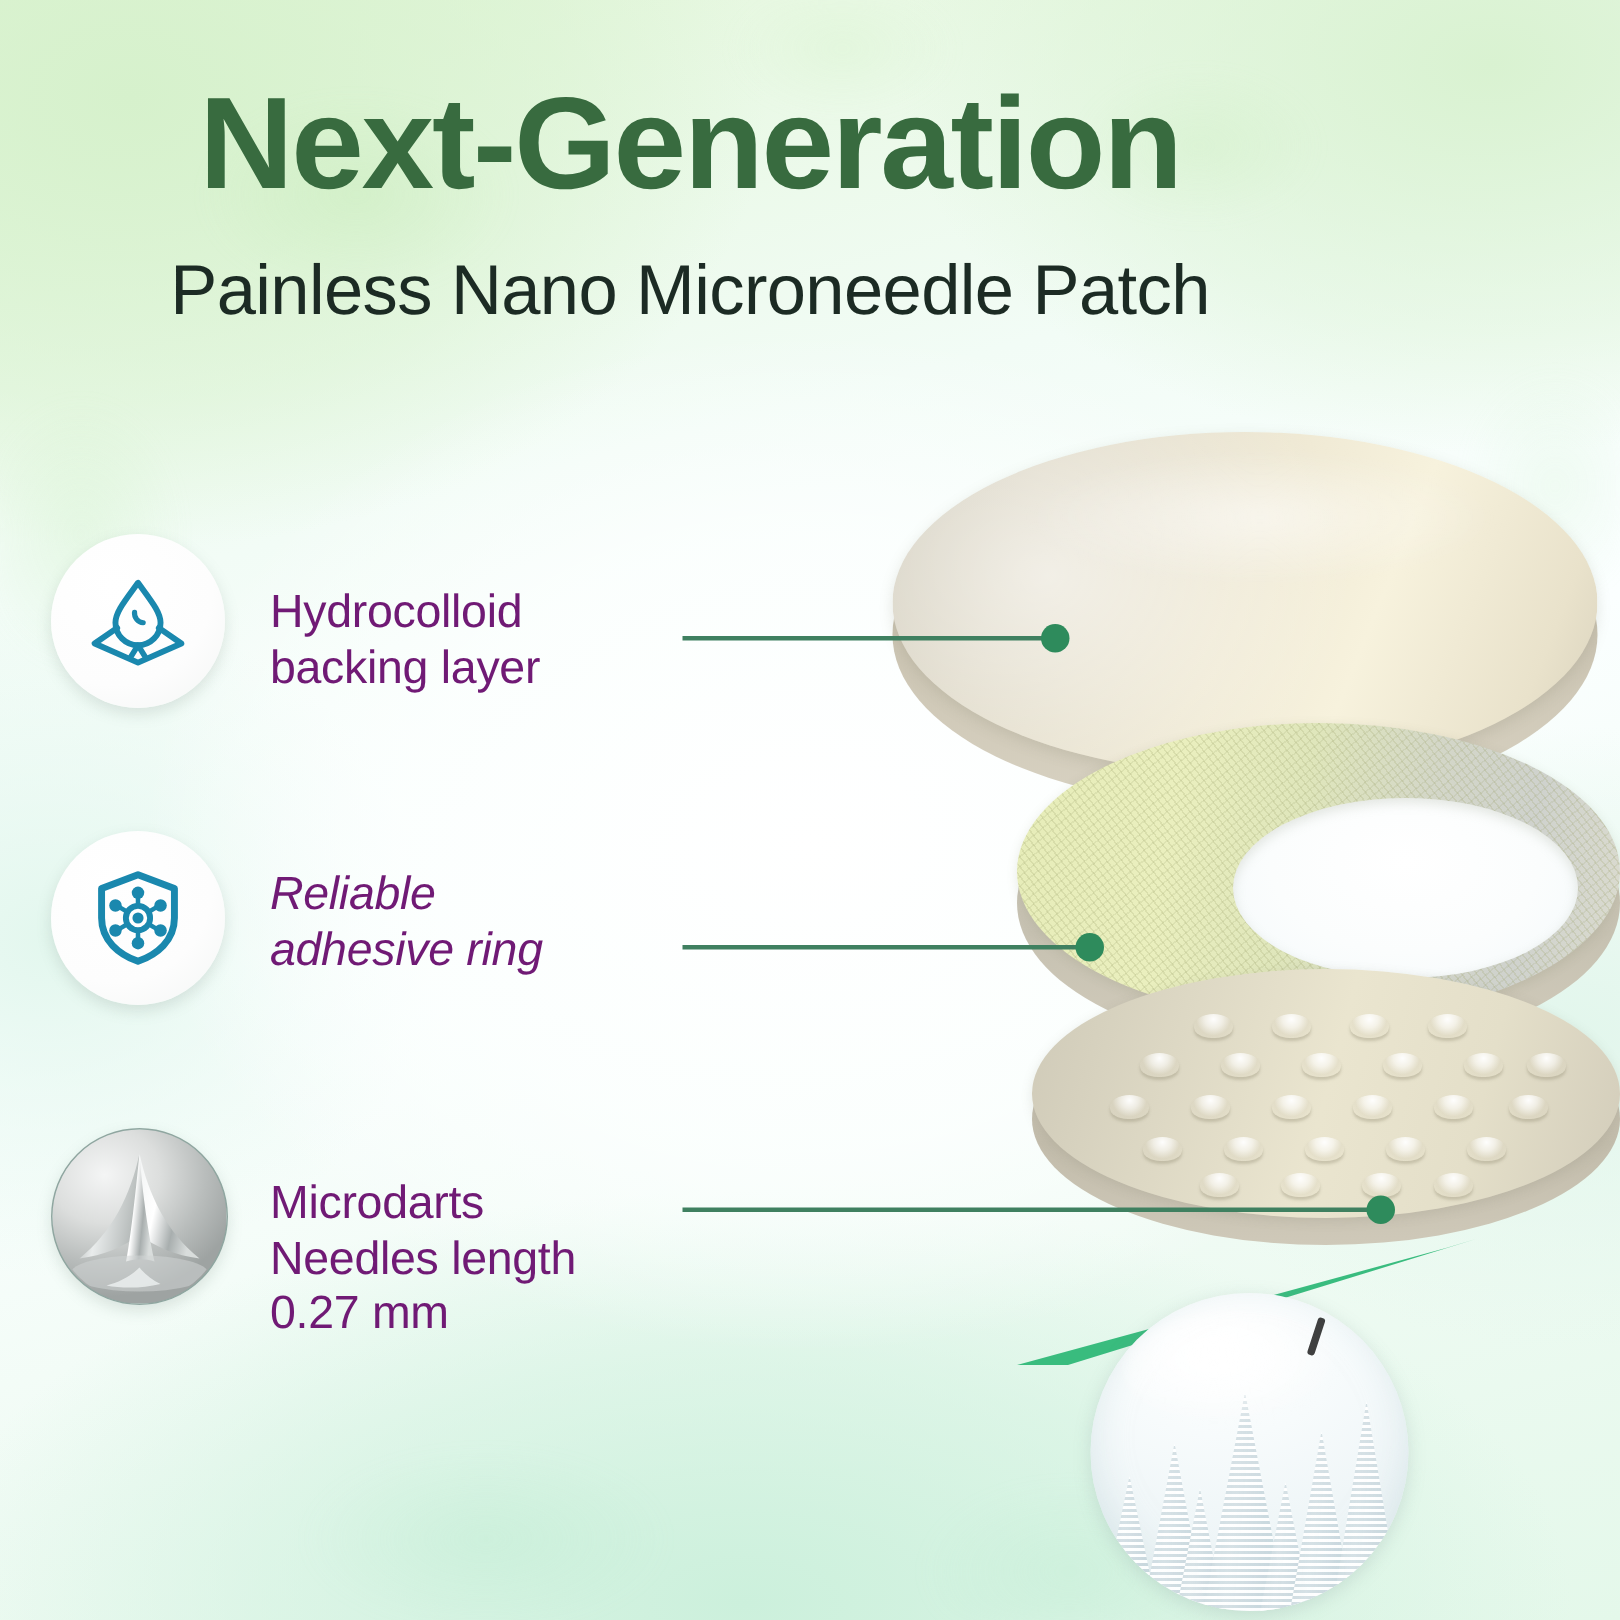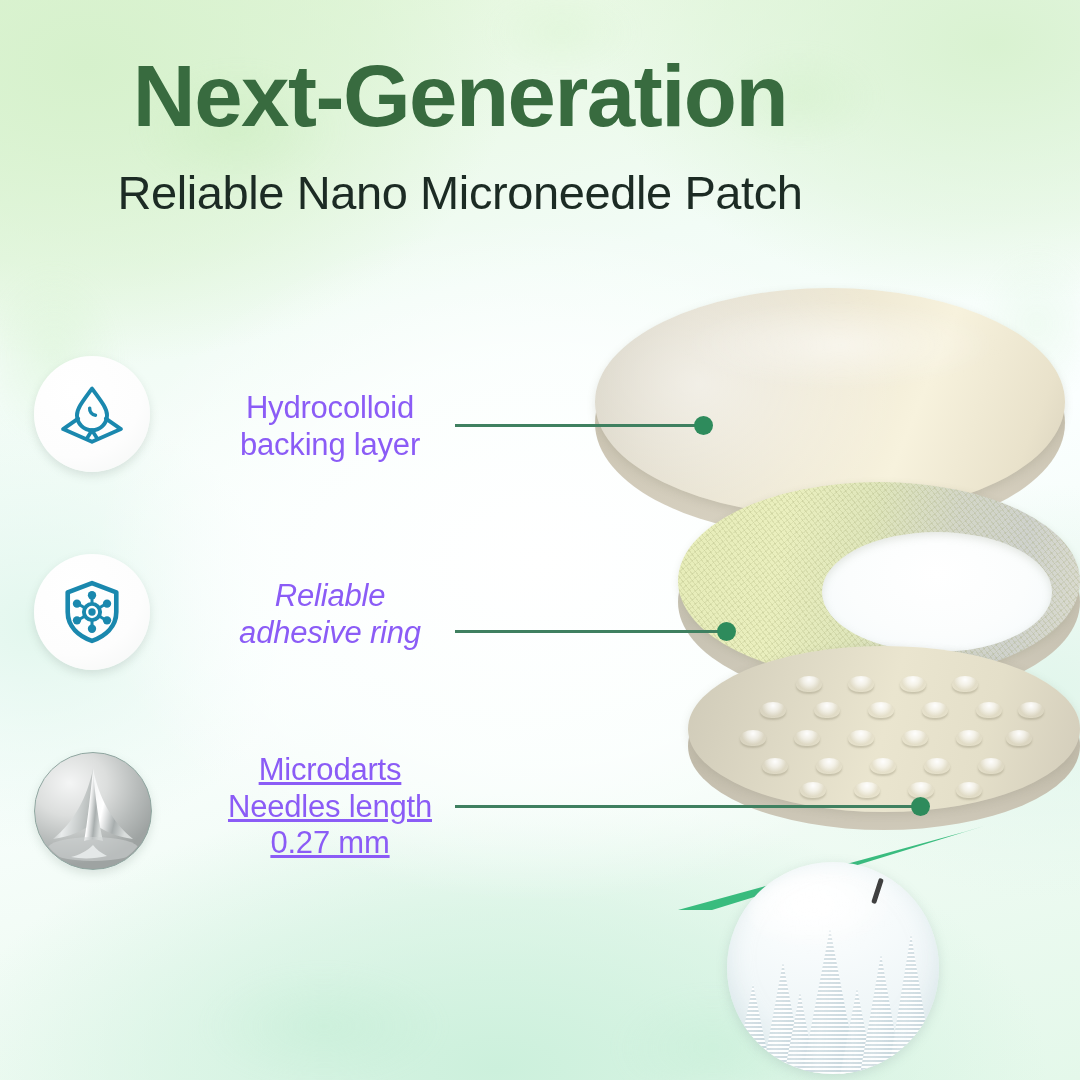--- a/index.html
+++ b/index.html
@@ -229,22 +229,21 @@
     justify-content: center;
   }
   .icon-circle.metal {
     background:
       radial-gradient(ellipse 80% 70% at 30% 26%, #f4f5f5 0%, #dcdedd 40%, #b9bdbc 72%, #9ea3a2 100%);
     border: 1px solid #8fa6a0;
     overflow: hidden;
   }
   .label {
     position: absolute;
-    text-align: center;
-    color: #8b5cf6;
+    color: #701a75;
     font-size: 31px;
     line-height: 1.18;
     letter-spacing: -0.2px;
     white-space: pre-line;
   }
   .leader {
     position: absolute;
     height: 3px;
     background: #3f8060;
     z-index: 7;
@@ -260,21 +259,21 @@
 </head>
 <body>
 
 <div id="poster">
 
   <div class="bg-base"></div>
   <div class="bg-mottle"></div>
 
   <div class="title-wrap">
     <div class="title">Next-Generation</div>
-    <div class="subtitle">Reliable Nano Microneedle Patch</div>
+    <div class="subtitle">Painless Nano Microneedle Patch</div>
   </div>
 
   <div class="product">
 
     <div class="disc-top-edge"></div>
     <div class="disc-top"></div>
     <div class="disc-top-sheen"></div>
 
     <div class="ring-edge"></div>
     <div class="ring"></div>
@@ -396,20 +395,20 @@
         </defs>
         <g clip-path="url(#mclip)">
           <path d="M58 16 C52 44 40 68 18 86 C34 84 48 78 58 70 Z" fill="url(#mgB)"></path>
           <path d="M58 16 C64 44 76 68 98 86 C82 84 68 78 58 70 Z" fill="url(#mgA)"></path>
           <path d="M58 16 C55 46 52 72 49 88 C56 86 62 86 68 88 C64 70 60 44 58 16 Z" fill="url(#mgA)"></path>
           <ellipse cx="58" cy="96" rx="46" ry="12" fill="#cfd4d3" opacity="0.55"></ellipse>
           <path d="M58 92 C52 98 44 102 36 104 C46 106 60 106 72 103 C66 100 61 96 58 92 Z" fill="#eef1f1" opacity="0.8"></path>
         </g>
       </svg>
     </div>
-    <div class="label" style="left:180px; top:752px; width:300px;text-decoration:underline;">Microdarts
+    <div class="label" style="left:180px; top:784px; width:300px;">Microdarts
 Needles length
 0.27 mm</div>
     <div class="leader" style="left:455px; top:805px; width:465px;"></div>
     <div class="leader-dot" style="left:911px; top:797px;"></div>
   </div>
 
 </div>
 
 </body></html>

